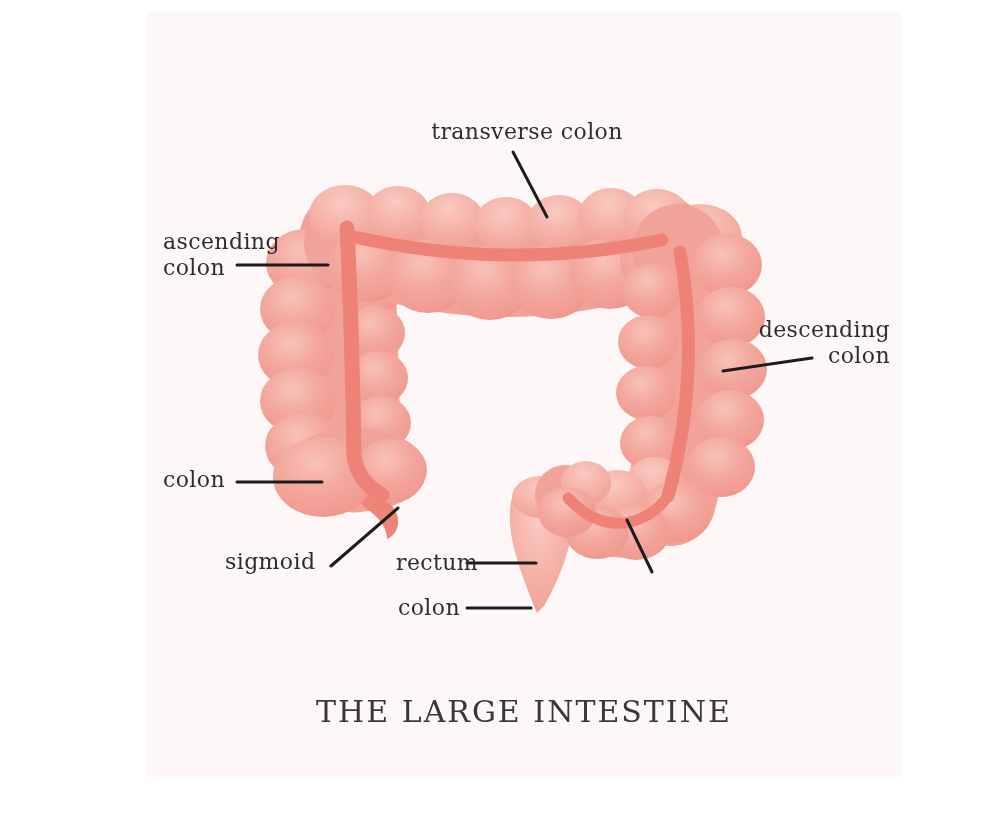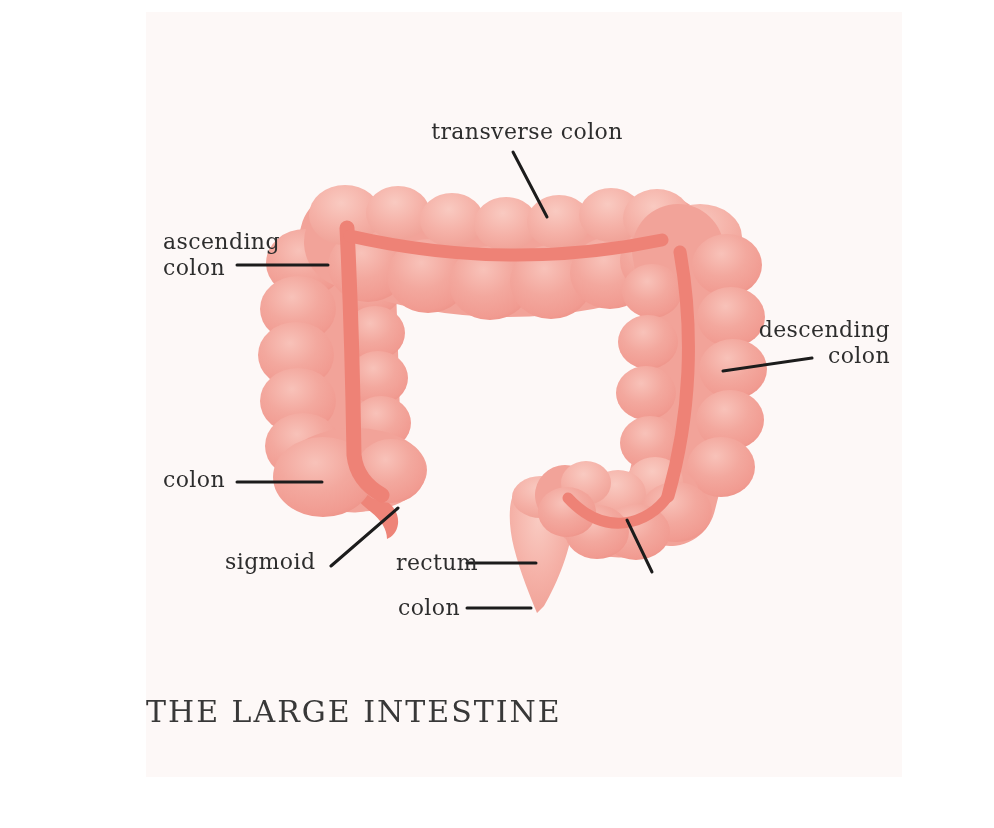--- a/index.html
+++ b/index.html
@@ -13,21 +13,21 @@
   }
   svg{position:absolute;left:0;top:0;}
   .label{
     position:absolute;color:#2d2d2d;font-size:22px;line-height:26px;
     letter-spacing:0.4px;white-space:pre-line;
   }
   .label.center{text-align:center;}
   .label.right{text-align:right;}
   .label.nowrap{white-space:nowrap;}
   #fig-title{
-    position:absolute;left:146px;top:694px;width:756px;
+    position:absolute;left:146px;top:694px;width:756px;text-align:center;
     font-size:30px;letter-spacing:2px;color:#383838;
   }
 </style>
 </head>
 <body>
 
 <div id="stage">
   <div id="canvas-tint"></div>
 
   <svg width="994" height="828" viewBox="0 0 994 828">

